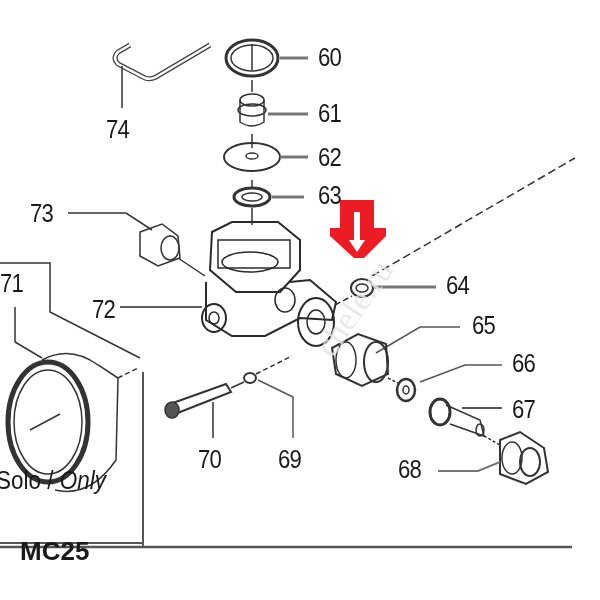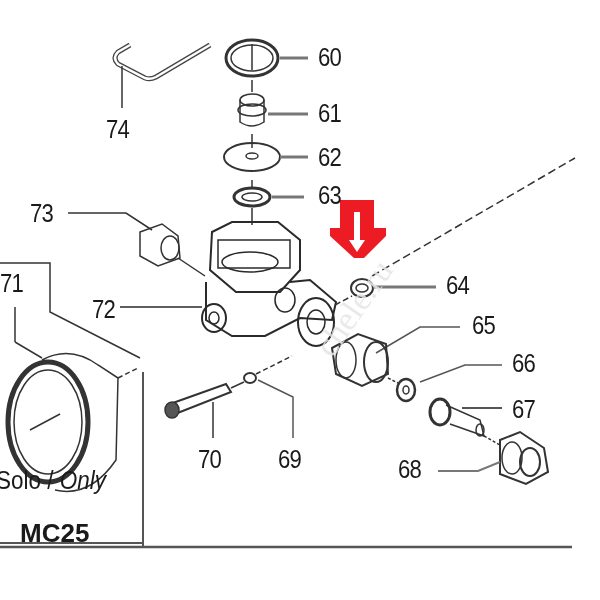--- a/index.html
+++ b/index.html
@@ -5,21 +5,21 @@
   html, body { margin: 0; padding: 0; background: #ffffff; }
   body { width: 600px; height: 600px; position: relative; overflow: hidden;
          font-family: "Liberation Sans", sans-serif; }
   #diagram { position: absolute; left: 0; top: 0; width: 600px; height: 600px; }
   .lbl { position: absolute; font-family: "Liberation Sans", sans-serif;
          font-size: 26px; color: #1a1a1a; letter-spacing: -1px; transform: scaleX(0.85);
          transform-origin: left top; line-height: 26px; }
   .note { position: absolute; font-family: "Liberation Sans", sans-serif; color: #1a1a1a; }
   .note-solo { left: -4px; top: 466px; font-size: 25px; transform: scaleX(0.9); transform-origin: left top; }
   .note-solo i { font-style: italic; }
-  .note-model { left: 20px; top: 518px; font-size: 26px; font-weight: bold; text-align: center; }
+  .note-model { left: 20px; top: 536px; font-size: 26px; font-weight: bold; text-align: center; }
 </style>
 </head>
 <body>
 
 <svg id="diagram" viewBox="0 0 600 600" xmlns="http://www.w3.org/2000/svg">
   <g stroke="#333" fill="none" stroke-width="1.5">
 
     <line x1="0" y1="547" x2="572" y2="547" stroke="#555" stroke-width="2.5"></line>
 
     <polyline points="0,263 50,263 50,312 140,358"></polyline>

